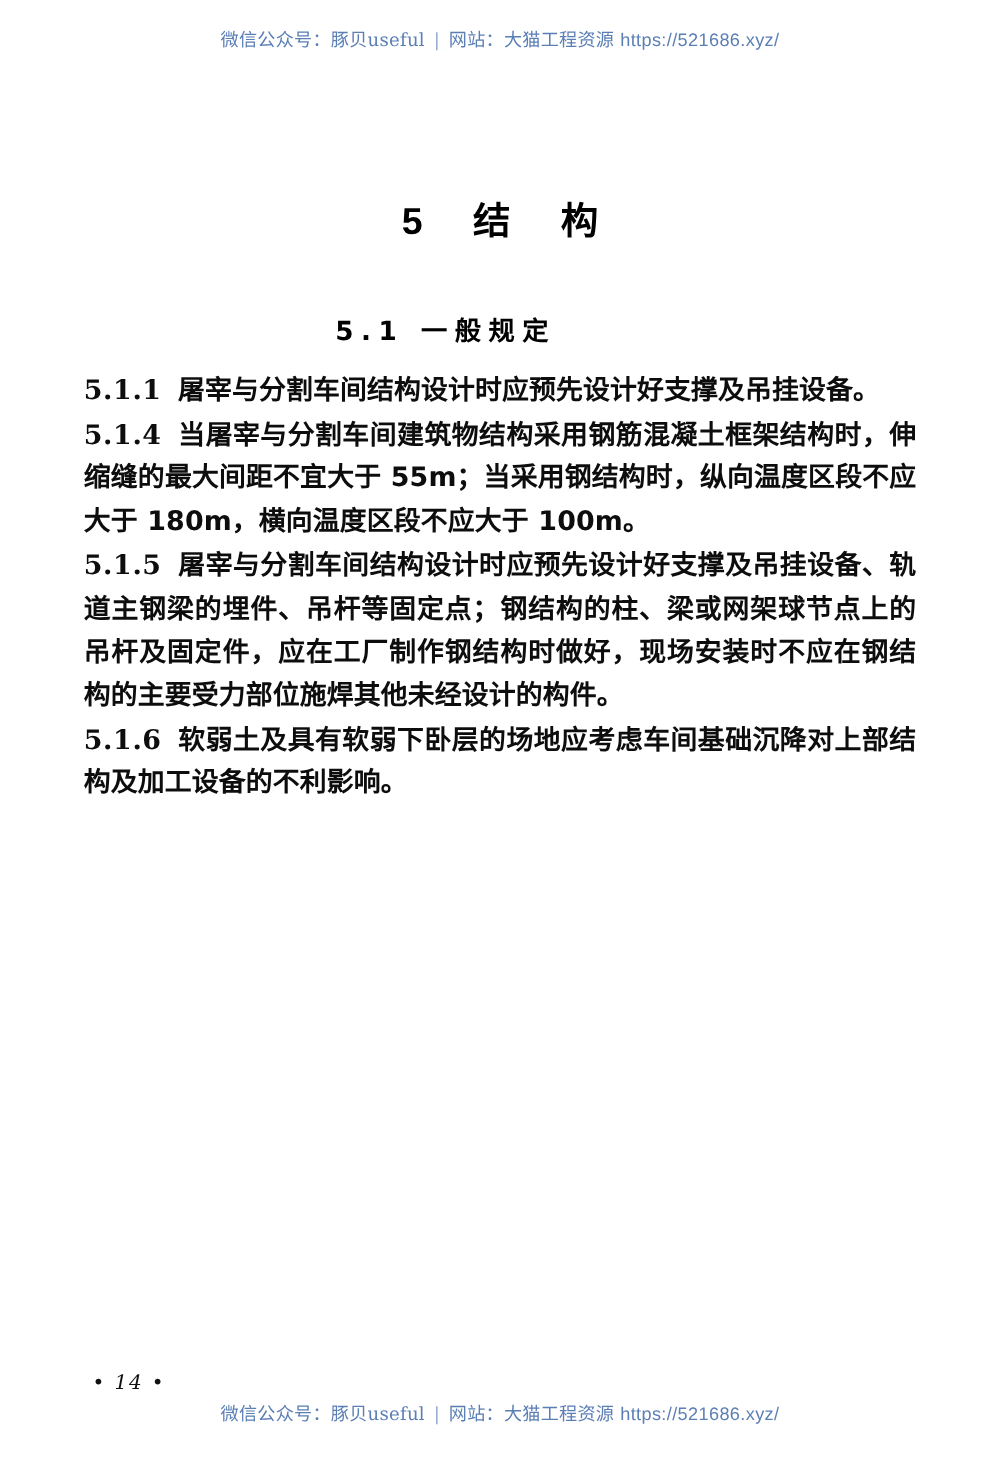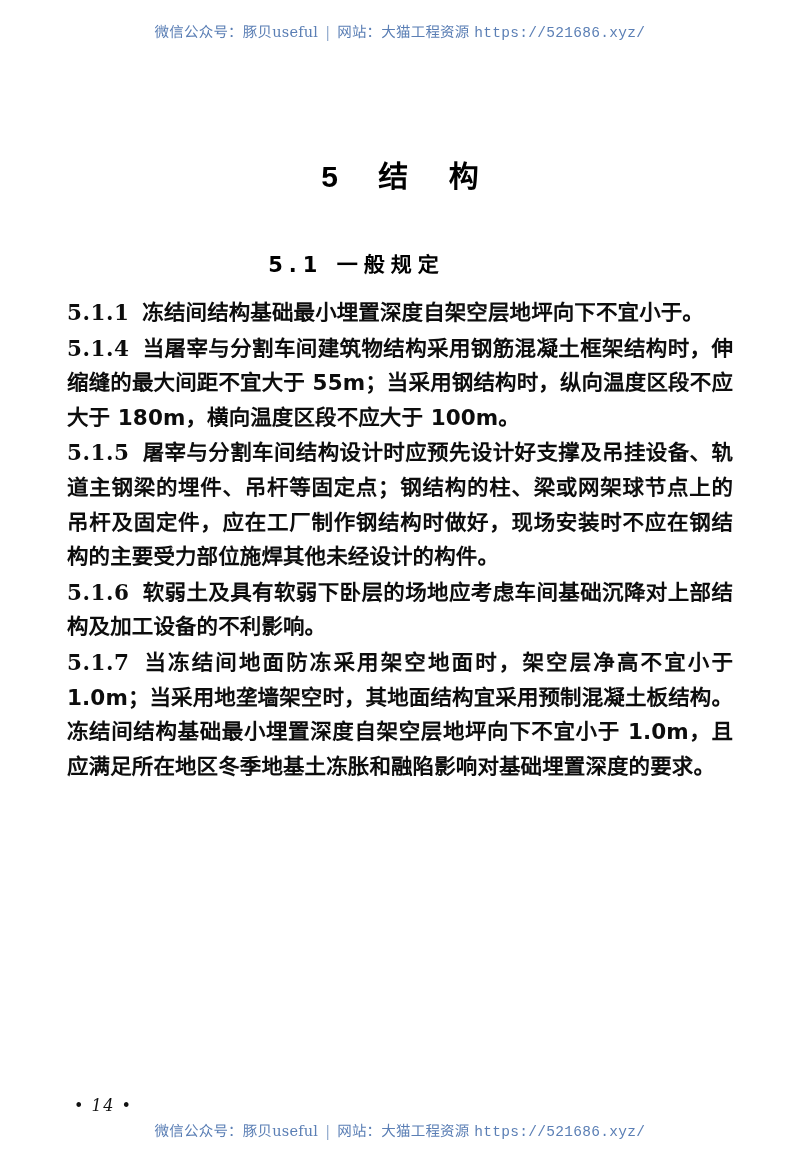--- a/index.html
+++ b/index.html
@@ -29,21 +29,21 @@
     white-space: nowrap;
     font-family: "DejaVu Serif", "Liberation Serif", serif;
   }
   .watermark .wm-seg { display: inline; }
   .watermark .wm-sep {
     display: inline;
     padding: 0 7px;
     color: #8ea7cc;
   }
   .watermark .wm-url {
-    font-family: Liberation Mono, monospace;
+    font-family: Liberation Sans, sans-serif;
     letter-spacing: 0.3px;
     text-align: right;
   }
   #watermark-top { top: 20px; }
   #watermark-bottom { top: 1119px; }
 
   
   .chapter-title {
     position: absolute;
     top: 152px;
@@ -119,33 +119,30 @@
 <div class="watermark" id="watermark-top">
   <span class="wm-seg">微信公众号：豚贝useful</span><span class="wm-sep">|</span><span class="wm-seg">网站：大猫工程资源</span>&nbsp;<span class="wm-url">https://521686.xyz/</span>
 </div>
 
 <div class="chapter-title">5 结 构</div>
 
 <div class="section-heading">5.1 一般规定</div>
 
 <div class="body-column">
   <p class="clause">
-    <span class="clause-no">5.1.1</span><span class="clause-text">冻结间结构基础最小埋置深度自架空层地坪向下不宜小于。</span>
+    <span class="clause-no">5.1.1</span><span class="clause-text">屠宰与分割车间结构设计时应预先设计好支撑及吊挂设备。</span>
   </p>
   <p class="clause">
     <span class="clause-no">5.1.4</span><span class="clause-text">当屠宰与分割车间建筑物结构采用钢筋混凝土框架结构时，伸缩缝的最大间距不宜大于 55m；当采用钢结构时，纵向温度区段不应大于 180m，横向温度区段不应大于 100m。</span>
   </p>
   <p class="clause">
     <span class="clause-no">5.1.5</span><span class="clause-text">屠宰与分割车间结构设计时应预先设计好支撑及吊挂设备、轨道主钢梁的埋件、吊杆等固定点；钢结构的柱、梁或网架球节点上的吊杆及固定件，应在工厂制作钢结构时做好，现场安装时不应在钢结构的主要受力部位施焊其他未经设计的构件。</span>
   </p>
   <p class="clause">
     <span class="clause-no">5.1.6</span><span class="clause-text">软弱土及具有软弱下卧层的场地应考虑车间基础沉降对上部结构及加工设备的不利影响。</span>
   </p>
-  <p class="clause">
-    <span class="clause-no">5.1.7</span><span class="clause-text">当冻结间地面防冻采用架空地面时，架空层净高不宜小于 1.0m；当采用地垄墙架空时，其地面结构宜采用预制混凝土板结构。冻结间结构基础最小埋置深度自架空层地坪向下不宜小于 1.0m，且应满足所在地区冬季地基土冻胀和融陷影响对基础埋置深度的要求。</span>
-  </p>
 </div>
 
 <div class="page-number">• 14 •</div>
 
 <div class="watermark" id="watermark-bottom">
   <span class="wm-seg">微信公众号：豚贝useful</span><span class="wm-sep">|</span><span class="wm-seg">网站：大猫工程资源</span>&nbsp;<span class="wm-url">https://521686.xyz/</span>
 </div>
 
 </body></html>

